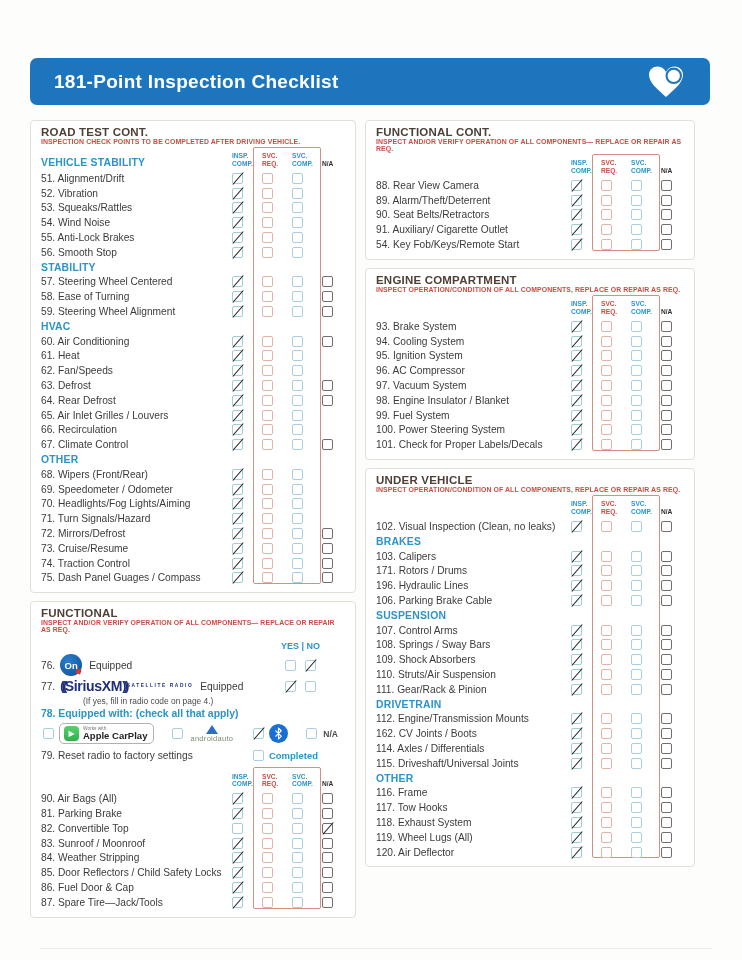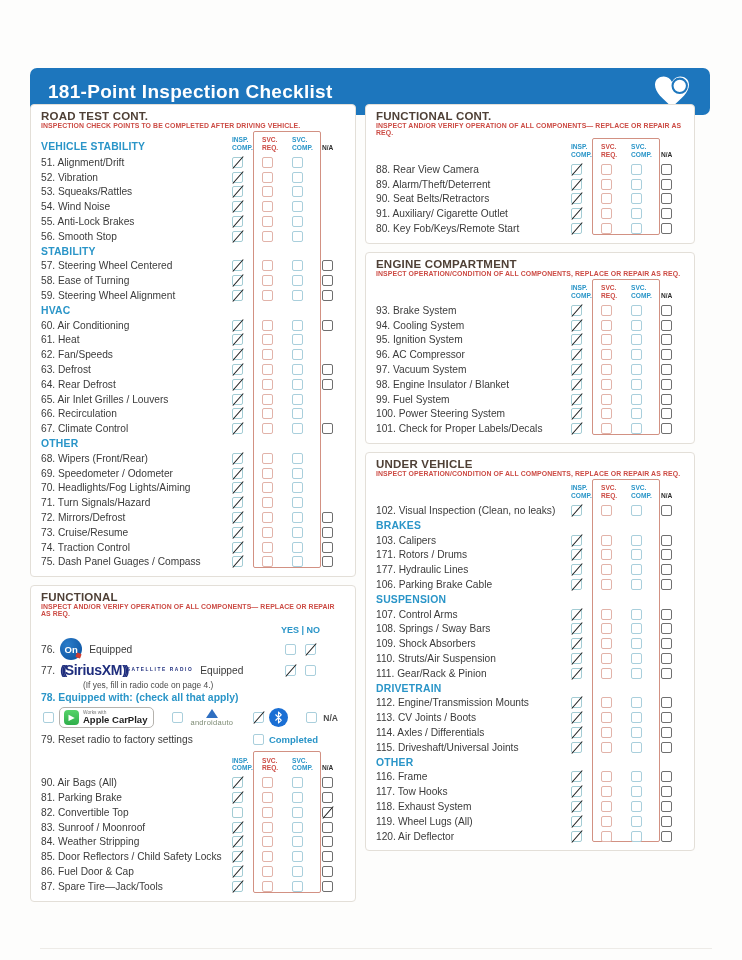--- a/index.html
+++ b/index.html
@@ -1,25 +1,25 @@
 <!DOCTYPE html>
 <html><head>
 <meta charset="utf-8">
 <style>
   html,body{margin:0;padding:0;}
   body{width:742px;height:960px;background:#fbfaf8;font-family:"Liberation Sans",sans-serif;position:relative;overflow:hidden;}
   .page{position:absolute;inset:0;background:#fdfdfc;}
 
   
-  .appbar{position:absolute;left:30px;right:32px;top:68px;height:47px;background:#1d76bd;border-radius:7px;display:flex;align-items:center;padding:0 18px;box-sizing:border-box;}
+  .appbar{position:absolute;left:30px;right:32px;top:58px;height:47px;background:#1d76bd;border-radius:7px;display:flex;align-items:center;padding:0 24px;box-sizing:border-box;}
   .appbar-title{color:#fff;font-size:19px;font-weight:bold;letter-spacing:.3px;}
   .heart{margin-left:auto;width:40px;height:34px;}
 
   
-  .content{position:absolute;left:30px;right:26px;top:104px;display:flex;gap:9px;}
+  .content{position:absolute;left:30px;right:26px;top:120px;display:flex;gap:9px;}
   .col{display:flex;flex-direction:column;}
   .col-left{width:326px;}
   .col-right{width:330px;}
 
   .card{background:#fff;border:1px solid #e3dfd8;border-radius:4px;padding:5px 9px 7px 10px;box-sizing:border-box;margin-bottom:8px;position:relative;}
   .card h2{margin:0;font-size:11.5px;font-weight:bold;color:#4f4036;letter-spacing:.2px;}
   .card .sub{margin:0 0 2px 0;font-size:6.9px;font-weight:bold;color:#cc4b44;letter-spacing:.1px;}
 
   
   .grid{position:relative;margin-top:2px;}
@@ -797,21 +797,21 @@
                 <span class="cb cb-req"></span>
               </span>
     <span class="cell">
                 <span class="cb cb-comp"></span>
               </span>
     <span class="cell">
                 <span class="cb cb-na"></span>
               </span>
   </div>
             <div class="row item-row">
-    <span class="label">80. Key Fob/Keys/Remote Start</span>
+    <span class="label">54. Key Fob/Keys/Remote Start</span>
     <span class="cell">
                 <span class="cb cb-insp checked"></span>
               </span>
     <span class="cell">
                 <span class="cb cb-req"></span>
               </span>
     <span class="cell">
                 <span class="cb cb-comp"></span>
               </span>
     <span class="cell">
@@ -1063,21 +1063,21 @@
                 <span class="cb cb-req"></span>
               </span>
     <span class="cell">
                 <span class="cb cb-comp"></span>
               </span>
     <span class="cell">
                 <span class="cb cb-na"></span>
               </span>
   </div>
             <div class="row item-row">
-    <span class="label">177. Hydraulic Lines</span>
+    <span class="label">196. Hydraulic Lines</span>
     <span class="cell">
                 <span class="cb cb-insp checked"></span>
               </span>
     <span class="cell">
                 <span class="cb cb-req"></span>
               </span>
     <span class="cell">
                 <span class="cb cb-comp"></span>
               </span>
     <span class="cell">
@@ -1189,21 +1189,21 @@
                 <span class="cb cb-req"></span>
               </span>
     <span class="cell">
                 <span class="cb cb-comp"></span>
               </span>
     <span class="cell">
                 <span class="cb cb-na"></span>
               </span>
   </div>
             <div class="row item-row">
-    <span class="label">113. CV Joints / Boots</span>
+    <span class="label">162. CV Joints / Boots</span>
     <span class="cell">
                 <span class="cb cb-insp checked"></span>
               </span>
     <span class="cell">
                 <span class="cb cb-req"></span>
               </span>
     <span class="cell">
                 <span class="cb cb-comp"></span>
               </span>
     <span class="cell">

